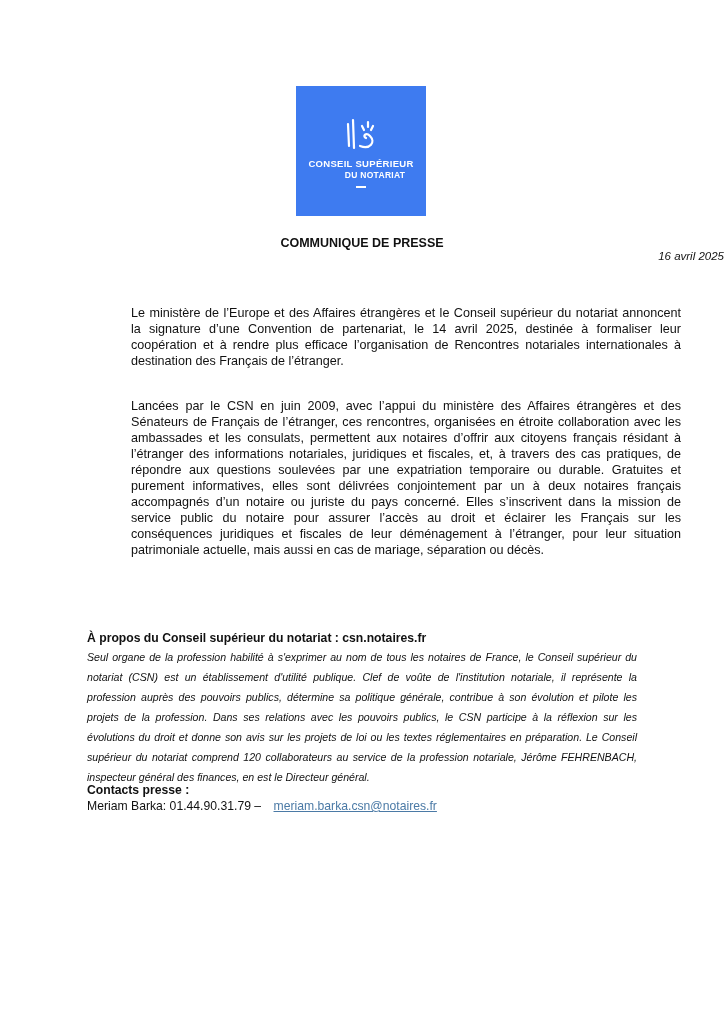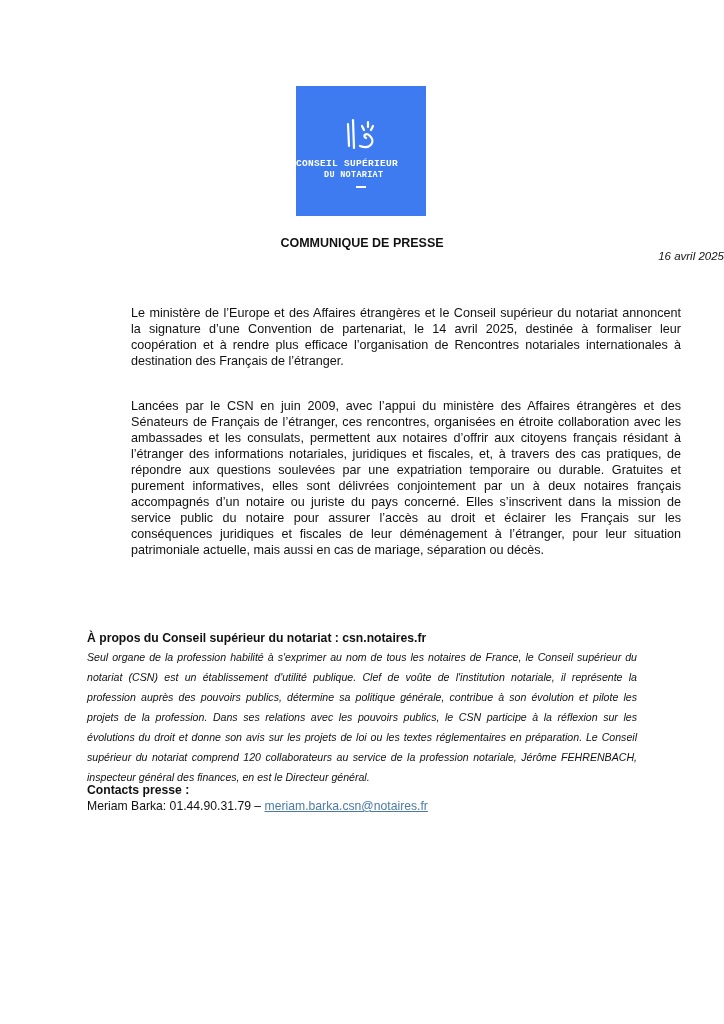--- a/index.html
+++ b/index.html
@@ -1,33 +1,33 @@
 <!DOCTYPE html>
 <html><head>
 <meta charset="utf-8">
 <style>
   html, body { margin: 0; padding: 0; background: #ffffff; }
   body { width: 724px; height: 1024px; position: relative; overflow: hidden;
          font-family: "Liberation Sans", sans-serif; color: #111; }
   .logo { position: absolute; left: 296px; top: 86px; width: 130px; height: 130px;
-          background: #3e7bf0; color: #fff; text-align: left; font-family: Liberation Mono, monospace; }
+          background: #3e7bf0; color: #fff; text-align: center; }
   .logo svg { position: absolute; left: 44px; top: 30px; }
   .logo .l1 { position: absolute; left: 0; right: 0; top: 72px; font-size: 9.5px; letter-spacing: 0.3px; font-weight: bold; }
   .logo .l2 { position: absolute; left: 0; right: 0; top: 84px; font-size: 8.5px; letter-spacing: 0.3px; font-weight: bold; margin-left: 28px; }
   .logo .dash { position: absolute; left: 60px; top: 100px; width: 10px; height: 2px; background: #fff; }
   .title { position: absolute; left: 0; right: 0; top: 236px; text-align: center; font-weight: bold; font-size: 12.5px; }
   .date { position: absolute; left: 0; right: 0; top: 250px; text-align: right; font-style: italic; font-size: 11.5px; }
   .para { position: absolute; left: 87px; width: 550px; font-size: 12.6px; line-height: 16px; text-align: justify; margin-left: 44px; }
   .p1 { top: 305px; }
   .p2 { top: 398px; }
   .about-h { position: absolute; left: 87px; top: 631px; font-weight: bold; font-size: 12.2px; }
   .about { position: absolute; left: 87px; top: 647px; width: 550px; font-size: 10.6px; line-height: 20px; font-style: italic; text-align: justify; }
   .contacts-h { position: absolute; left: 87px; top: 783px; font-weight: bold; font-size: 12.2px; }
   .contacts { position: absolute; left: 87px; top: 799px; font-size: 12.2px; }
-  .contacts a { color: #4b7aa6; text-decoration: underline; }
+  .contacts a { color: #4b7aa6; text-decoration: underline; margin-left: 9px; }
 </style>
 </head>
 <body>
 
 <div class="logo">
   <svg width="42" height="38" viewBox="0 0 42 38">
     <g fill="none" stroke="#fff" stroke-width="2.2" stroke-linecap="round">
       <path d="M8 8 L9 30"></path>
       <path d="M13 4 L14 32"></path>
       <path d="M20 30 C30 34 36 26 30 20 C26 16 22 20 26 22"></path>

